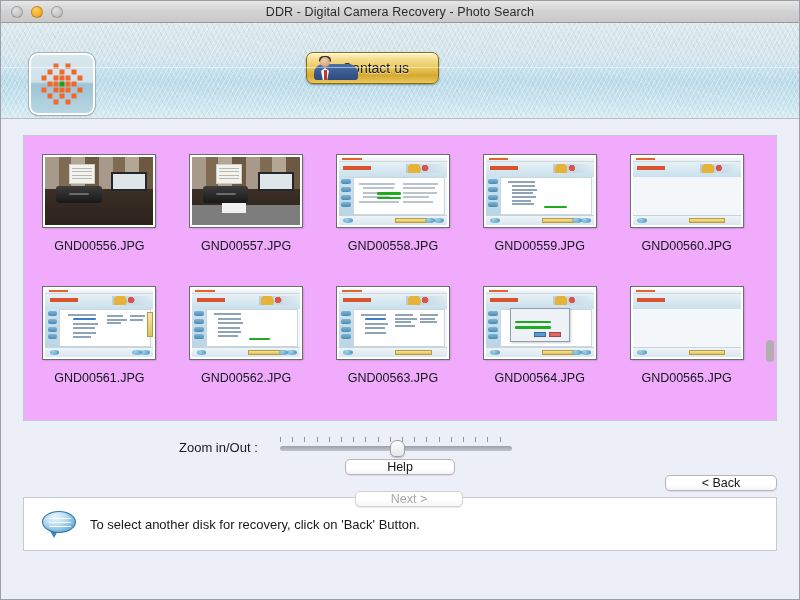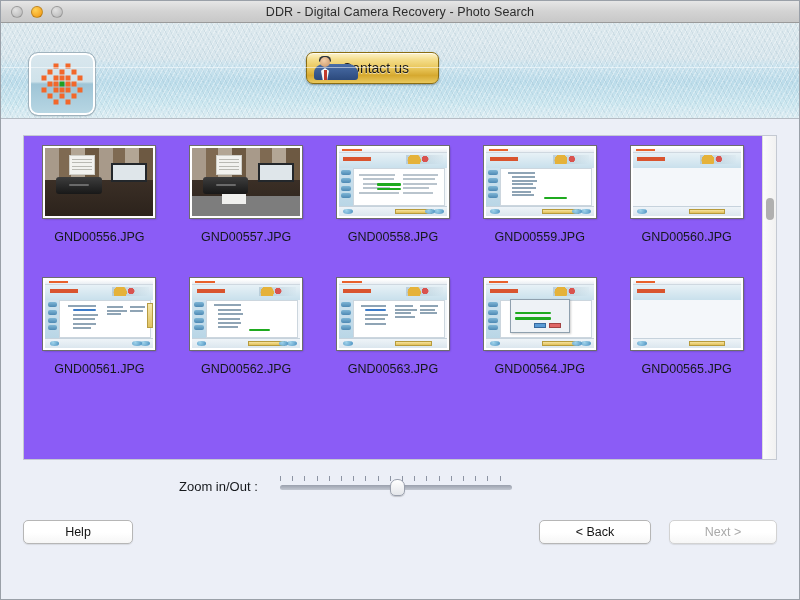--- a/index.html
+++ b/index.html
@@ -136,25 +136,26 @@
 
   
   .body {
     position: relative; flex: 1 1 auto;
     background: #eceff7;
     padding: 16px 22px 0 22px;
   }
 
   .thumb-panel {
     position: relative;
-    height: 325px;
-    background: #8b5cf6;
+    height: 286px;
+    background: #f0abfc;
     border: 1px solid #c4c9d2;
     display: flex;
     overflow: hidden;
+    align-items: center;
   }
   .thumb-scroll {
     flex: 1 1 auto; padding: 10px 2px 0 2px;
   }
   .thumb-row {
     display: flex; justify-content: space-around; align-items: flex-start;
     height: 124px;
   }
   .thumb-cell {
     width: 128px; display: flex; flex-direction: column; align-items: center;
@@ -339,21 +340,21 @@
   .slider .knob {
     position: absolute; left: 110px; top: 4px; width: 15px; height: 17px;
     background: linear-gradient(180deg,#ffffff,#e4e6ea);
     border: 1px solid #9aa0ad;
     border-radius: 7px 7px 5px 5px;
     box-shadow: 0 1px 1px rgba(0,0,0,0.18);
   }
 
   
   .actions {
-    display: flex; align-items: center; margin-top: 22px; height: 24px;
+    display: flex; align-items: center; height: 24px; flex-direction: column;
   }
   .btn-help { width: 110px; }
   .btn-exit { width: 110px; margin-left: 14px; }
   .btn-back { width: 112px; margin-left: auto; }
   .btn-next { width: 108px; margin-left: 18px; }
 
   
   .status {
     margin-top: 14px; height: 54px;
     background: #ffffff; border: 1px solid #c4c9d2;
@@ -805,16 +806,27 @@
         <div class="knob"></div>
       </div>
     </div>
 
     <div class="actions">
       <button class="btn btn-help">Help</button>
       <button class="btn btn-back">&lt; Back</button>
       <button class="btn btn-next disabled" disabled="">Next &gt;</button>
     </div>
 
+    <div class="status">
+      <span class="bubble">
+        <span class="tail"></span>
+        <span class="ell">
+            <i style="top:6px"></i>
+            <i style="top:10px"></i>
+            <i style="top:14px"></i>
+          </span>
+      </span>
+      <span class="status-text">To select another disk for recovery, click on 'Back' Button.</span>
+    </div>
   </div>
 
 
 </div>
 
 </body></html>

